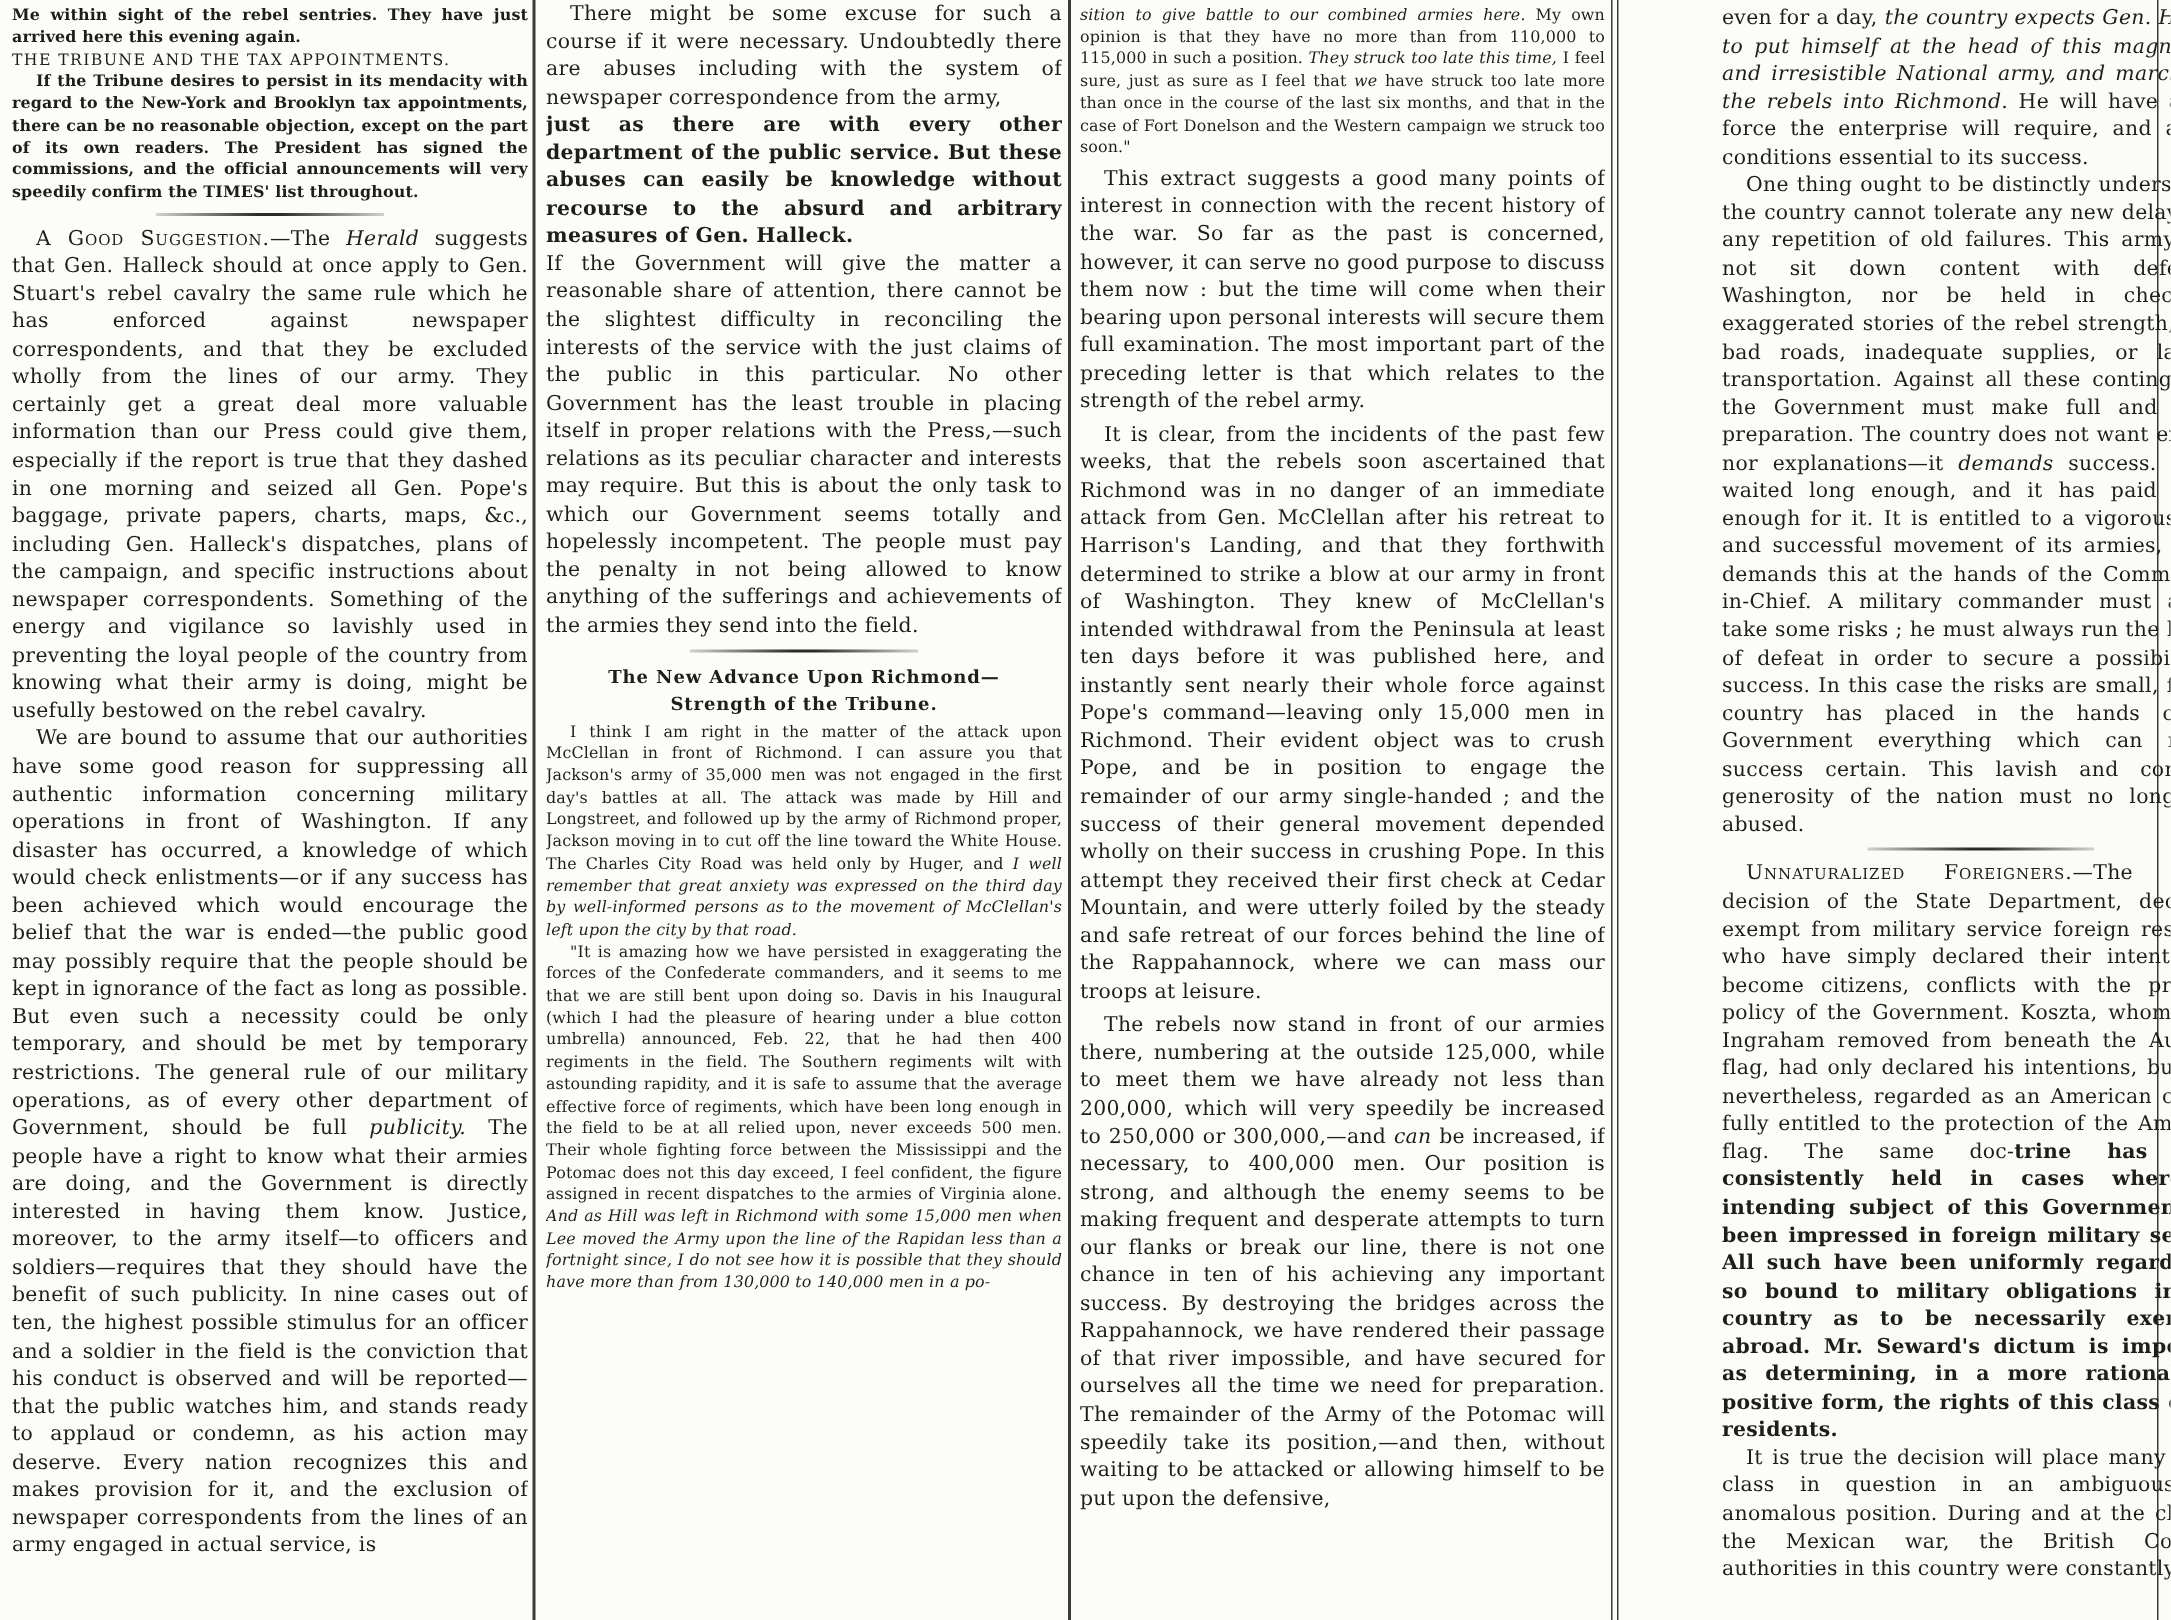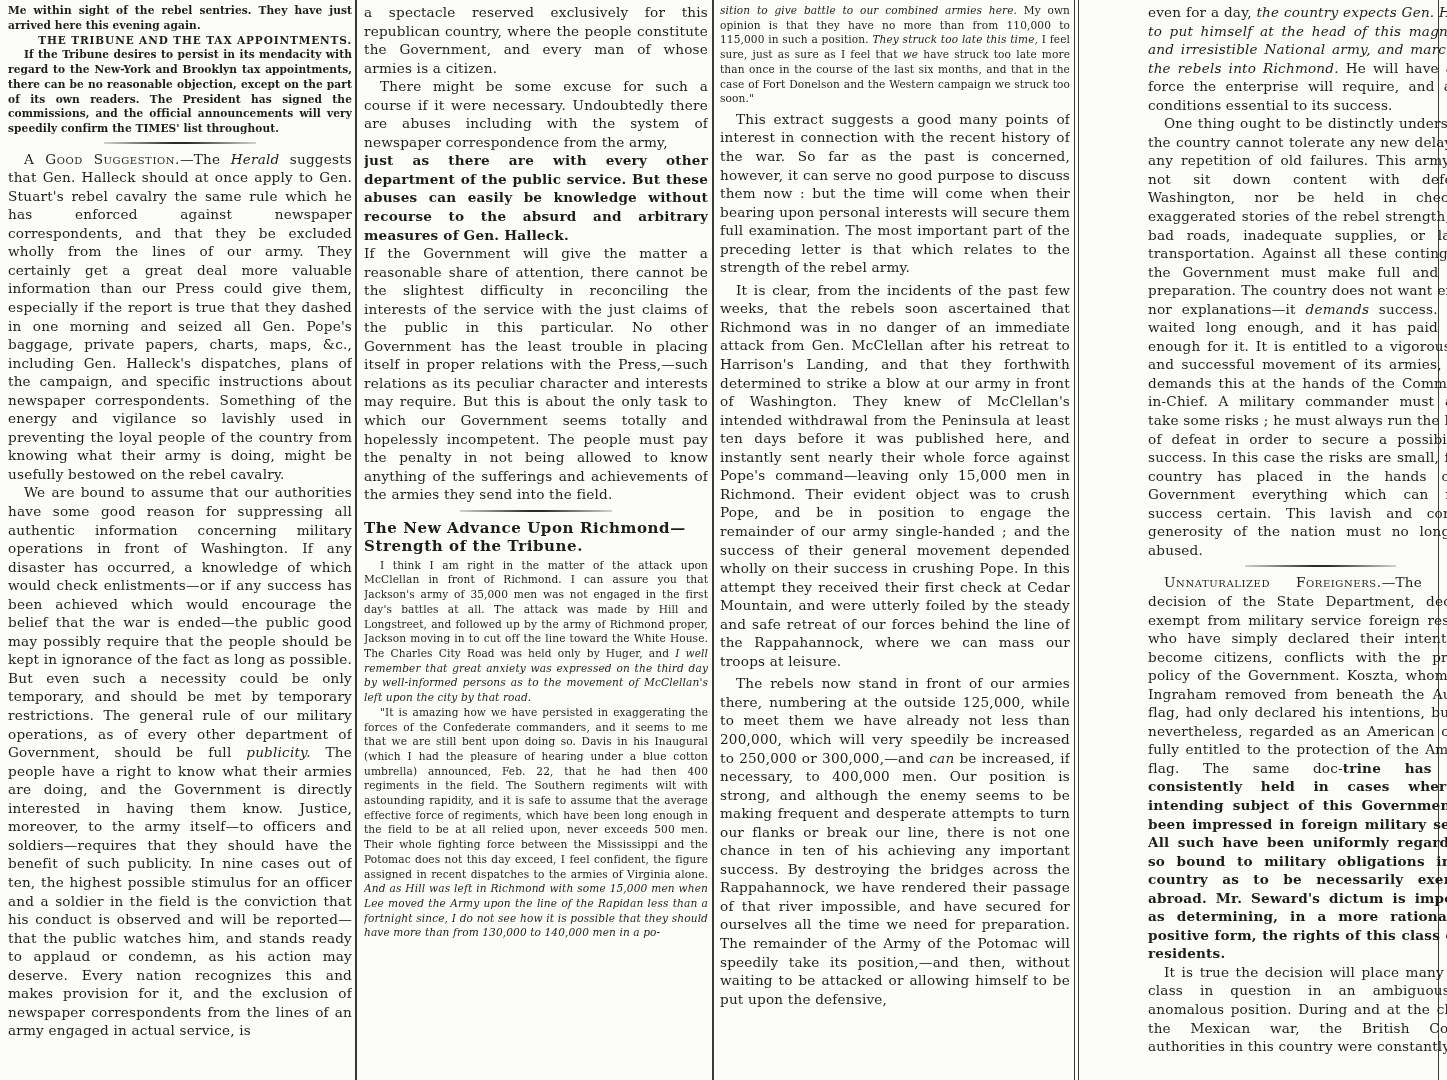--- a/index.html
+++ b/index.html
@@ -31,25 +31,25 @@
     p {
       margin: 0; text-align: justify; text-align-last: left;
       font-size: 13.6px; line-height: 18.55px; letter-spacing: 0.2px;
     }
     p.indent { text-indent: 16px; }
     .small p, p.small {
       font-size: 10.6px; line-height: 14.7px; letter-spacing: 0.1px;
     }
     .bold { font-weight: bold; }
     .heading-caps {
-      text-align: right; font-size: 10.5px; font-weight: bold; letter-spacing: 0.9px;
+      text-align: left; font-size: 10.5px; font-weight: normal; letter-spacing: 0.9px;
       margin: 2px 0 1px 0;
     }
     .headline {
-      font-weight: bold; font-size: 15px; line-height: 18px;
+      text-align: center; font-weight: bold; font-size: 12px; line-height: 18px;
       letter-spacing: 0.6px; margin: 4px 0 2px 0;
     }
     .sc { font-variant: small-caps; letter-spacing: 0.6px; }
     i, em { font-style: italic; margin-top: 39px; }
     .divider {
       height: 9px; position: relative; margin: 2px 0 3px 0;
     }
     .divider::before {
       content: ""; position: absolute; left: 28%; width: 44%; top: 4px; height: 2px;
       background: linear-gradient(90deg, rgba(40,40,40,0.2), #2b2b2b 45%, #2b2b2b 55%, rgba(40,40,40,0.2));
@@ -70,21 +70,20 @@
   <div class="col col1">
     <p class="small bold" style="text-align:justify;margin-top:3px;">Me within sight of the rebel sentries.  They have just arrived here this evening again.</p>
     <div class="heading-caps">THE TRIBUNE AND THE TAX APPOINTMENTS.</div>
     <p class="small bold indent">If the Tribune desires to persist in its mendacity with regard to the New-York and Brooklyn tax appointments, there can be no reasonable objection, except on the part of its own readers.  The President has signed the commissions, and the official announcements will very speedily confirm the TIMES' list throughout.</p>
     <div class="divider"></div>
     <p class="indent"><span class="sc">A Good Suggestion.</span><span>—The </span><i>Herald</i><span> suggests that Gen. Halleck should at once apply to Gen. Stuart's rebel cavalry the same rule which he has enforced against newspaper correspondents, and that they be excluded wholly from the lines of our army.  They certainly get a great deal more valuable information than our Press could give them, especially if the report is true that they dashed in one morning and seized all Gen. Pope's baggage, private papers, charts, maps, &amp;c., including Gen. Halleck's dispatches, plans of the campaign, and specific instructions about newspaper correspondents.  Something of the energy and vigilance so lavishly used in preventing the loyal people of the country from knowing what their army is doing, might be usefully bestowed on the rebel cavalry.</span></p>
     <p class="indent"><span>We are bound to assume that our authorities have some good reason for suppressing all authentic information concerning military operations in front of Washington.  If any disaster has occurred, a knowledge of which would check enlistments—or if any success has been achieved which would encourage the belief that the war is ended—the public good may possibly require that the people should be kept in ignorance of the fact as long as possible.  But even such a necessity could be only temporary, and should be met by temporary restrictions.  The general rule of our military operations, as of every other department of Government, should be full</span> <i>publicity.</i><span> The people have a right to know what their armies are doing, and the Government is directly interested in having them know.  Justice, moreover, to the army itself—to officers and soldiers—requires that they should have the benefit of such publicity.  In nine cases out of ten, the highest possible stimulus for an officer and a soldier in the field is the conviction that his conduct is observed and will be reported—that the public watches him, and stands ready to applaud or condemn, as his action may deserve.  Every nation recognizes this and makes provision for it, and the exclusion of newspaper correspondents from the lines of an army engaged in actual service, is</span></p>
   </div>
 
   <div class="col col2">
-    <p style="margin-top:3px;">a spectacle reserved exclusively for this republican country, where the people constitute the Government, and every man of whose armies is a citizen.</p>
     <p class="indent">There might be some excuse for such a course if it were necessary.  Undoubtedly there are abuses including with the system of newspaper correspondence from the army,</p>
     <p class="bold">just as there are with every other department of the public service.  But these abuses can easily be knowledge without recourse to the absurd and arbitrary measures of Gen. Halleck.</p>
     <p>If the Government will give the matter a reasonable share of attention, there cannot be the slightest difficulty in reconciling the interests of the service with the just claims of the public in this particular.  No other Government has the least trouble in placing itself in proper relations with the Press,—such relations as its peculiar character and interests may require.  But this is about the only task to which our Government seems totally and hopelessly incompetent.  The people must pay the penalty in not being allowed to know anything of the sufferings and achievements of the armies they send into the field.</p>
     <div class="divider"></div>
     <div class="headline">
       <div>The New Advance Upon Richmond—</div>
       <div>Strength of the Tribune.</div>
     </div>
     <p class="small indent" style="margin-top:3px;"><span>I think I am right in the matter of the attack upon McClellan in front of Richmond.  I can assure you that Jackson's army of 35,000 men was not engaged in the first day's battles at all.  The attack was made by Hill and Longstreet, and followed up by the army of Richmond proper, Jackson moving in to cut off the line toward the White House.  The Charles City Road was held only by Huger, and</span><i> I well remember that great anxiety was expressed on the third day by well-informed persons as to the movement of McClellan's left upon the city by that road.</i></p>
     <p class="small indent"><span>"It is amazing how we have persisted in exaggerating the forces of the Confederate commanders, and it seems to me that we are still bent upon doing so.  Davis in his Inaugural (which I had the pleasure of hearing under a blue cotton umbrella) announced, Feb. 22, that he had then 400 regiments in the field.  The Southern regiments wilt with astounding rapidity, and it is safe to assume that the average effective force of regiments, which have been long enough in the field to be at all relied upon, never exceeds 500 men.  Their whole fighting force between the Mississippi and the Potomac does not this day exceed, I feel confident, the figure assigned in recent dispatches to the armies of Virginia alone.</span><i>  And as Hill was left in Richmond with some 15,000 men when Lee moved the Army upon the line of the Rapidan less than a fortnight since, I do not see how it is possible that they should have more than from 130,000 to 140,000 men in a po-</i></p>

